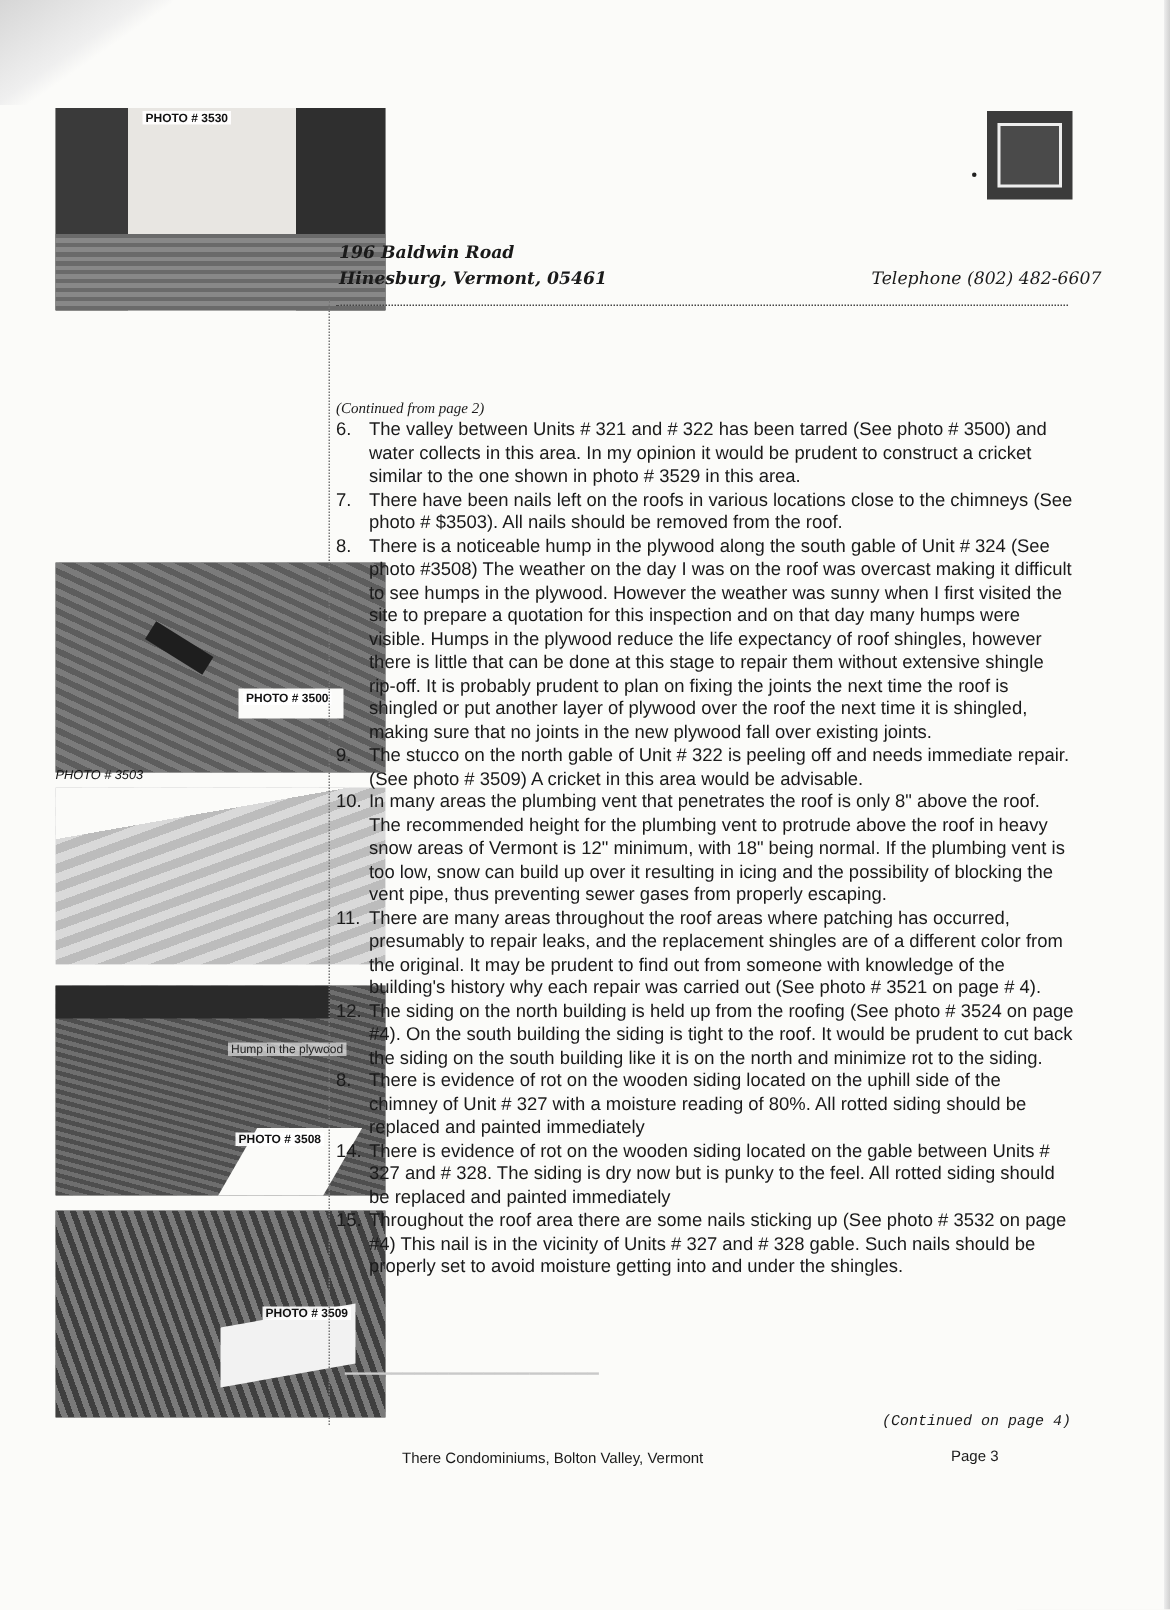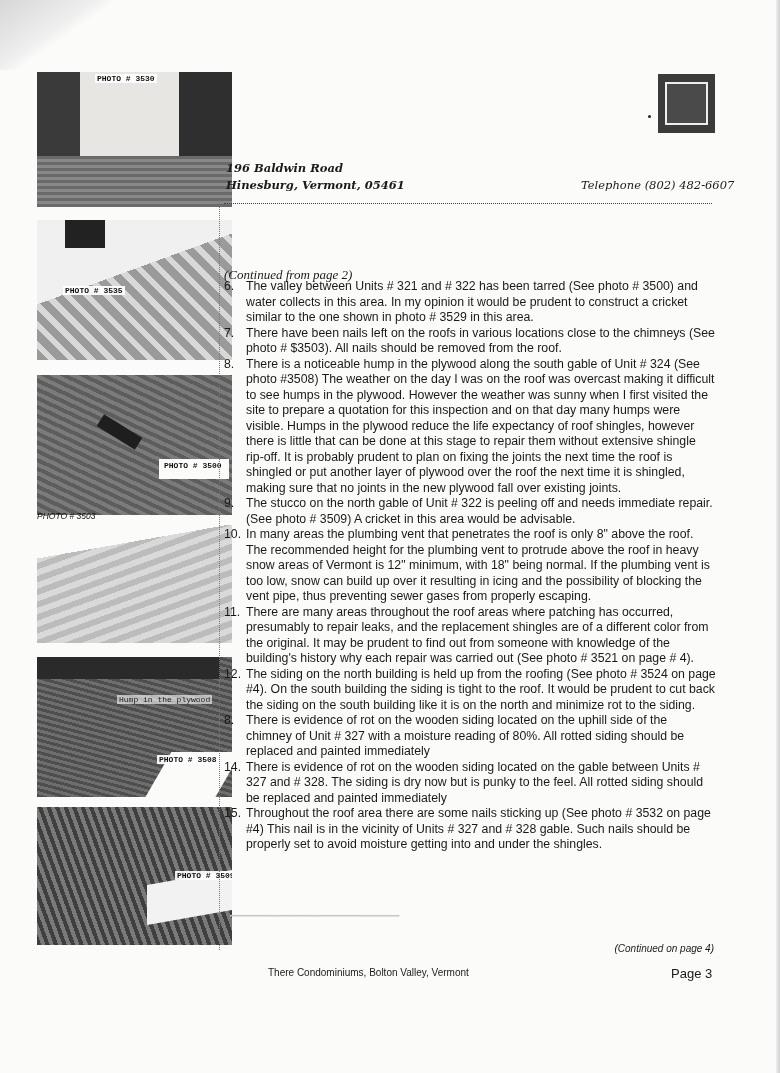--- a/index.html
+++ b/index.html
@@ -5,69 +5,63 @@
   * { box-sizing: border-box; margin: 0; padding: 0; }
   html, body { width: 780px; height: 1073px; overflow: hidden; background: #f7f7f5; }
   body { position: relative; font-family: "Liberation Sans", sans-serif; color: #1a1a1a; }
 
   .page { position: absolute; left: 0; top: 0; width: 780px; height: 1073px; background: #fbfbf9; }
   .page-curl { position: absolute; left: 0; top: 0; width: 115px; height: 70px;
     background: linear-gradient(145deg, #d6d6d6 0%, #efefef 45%, rgba(255,255,255,0) 55%); }
   .right-edge { position: absolute; right: 0; top: 0; width: 4px; height: 1073px; background: linear-gradient(90deg,#eee,#d0d0d0); }
 
   
-  .photo { position: absolute; left: 37px; width: 195px; overflow: hidden; background: #555; font-family: Liberation Mono, monospace; }
+  .photo { position: absolute; left: 37px; width: 220px; overflow: hidden; background: #555; }
   .photo .tex { position: absolute; inset: 0; }
   .photo-label { position: absolute; font-size: 8px; font-weight: bold; color: #111; background: rgba(255,255,255,0.92); padding: 0 2px; white-space: nowrap; }
   .photo-caption { position: absolute; left: 37px; font-size: 8.5px; color: #111; }
-  .photo-annotation { position: absolute; font-size: 8px; color: #222; background: rgba(255,255,255,0.6); padding: 0 2px; }
+  .photo-annotation { position: absolute; font-size: 8px; color: #222; background: rgba(255,255,255,0.6); padding: 0 2px; margin-left: 35px; }
   .dotted-rule { position: absolute; left: 219px; width: 0; border-left: 1px dotted #777; }
 
   
   .company-name { position: absolute; left: 226px; top: 137px; font-family: "DejaVu Serif", serif; font-style: italic; font-weight: bold; font-size: 17px; letter-spacing: -0.2px; }
   .addr { position: absolute; left: 226px; font-family: "DejaVu Serif", serif; font-style: italic; font-size: 11.5px; font-weight: bold; }
   .phone { position: absolute; left: 546px; top: 178px; font-family: "DejaVu Serif", serif; font-style: italic; font-size: 11.5px; margin-left: 35px; }
   .header-rule { position: absolute; left: 224px; top: 203px; width: 488px; border-top: 1.5px dotted #444; }
   .logo-box { position: absolute; left: 658px; top: 74px; width: 57px; height: 59px; background: #3b3b3b; }
   .logo-box .inner { position: absolute; left: 7px; top: 8px; width: 43px; height: 43px; border: 2px solid #eee; background: #4a4a4a; }
   .logo-dot { position: absolute; left: 648px; top: 115px; width: 3px; height: 3px; background: #222; border-radius: 50%; }
 
   
-  .continued-from { position: absolute; left: 224px; top: 267px; font-family: "Liberation Serif", serif; font-style: italic; font-size: 13px; }
+  .continued-from { position: absolute; left: 224px; top: 267px; font-family: "Liberation Serif", serif; font-style: italic; font-size: 10px; }
   .items { position: absolute; left: 224px; top: 279px; width: 492px; list-style: none; }
   .item { position: relative; padding-left: 22px; font-size: 12.3px; line-height: 15.5px; }
   .item .num { position: absolute; left: 0; top: 0; width: 20px; }
   .item .txt { display: block; }
 
-  .continued-on { position: absolute; right: 66px; top: 943px; font-family: Liberation Sans, sans-serif; font-style: italic; font-size: 10px; }
+  .continued-on { position: absolute; right: 66px; top: 943px; font-family: Liberation Mono, monospace; font-style: italic; font-size: 10px; }
   .footer-left { position: absolute; left: 268px; top: 967px; font-size: 10px; }
-  .footer-right { position: absolute; left: 671px; top: 966px; font-size: 13px; }
+  .footer-right { position: absolute; left: 634px; top: 966px; font-size: 10px; }
 
   
   .ghost { position: absolute; color: #c9c9c9; font-size: 10px; transform: scaleX(-1); white-space: nowrap; }
 </style>
 </head>
 <body>
 
 <div class="page">
   <div class="page-curl"></div>
   <div class="right-edge"></div>
 
   <div class="photo" style="top:72px;height:135px;">
     <div class="tex" style="background: linear-gradient(90deg,#3a3a3a 0 22%, #e8e6e2 22% 73%, #2f2f2f 73% 100%);"></div>
     <div class="tex" style="top:62%; background: repeating-linear-gradient(0deg,#6a6a6a 0 3px,#888 3px 6px);"></div>
     <span class="photo-label" style="left:58px;top:2px;">PHOTO # 3530</span>
   </div>
 
-  <div class="photo" style="top:220px;height:140px;background:#ddd;">
-    <div class="tex" style="background: repeating-linear-gradient(45deg,#9a9a9a 0 8px,#d8d8d8 8px 14px), repeating-linear-gradient(-45deg,#777 0 6px,transparent 6px 12px);"></div>
-    <div class="tex" style="background: linear-gradient(160deg,#f0f0f0 0 40%, transparent 40%);"></div>
-    <div class="tex" style="left:28px;top:0;width:40px;height:28px;background:#222;"></div>
-    <span class="photo-label" style="left:26px;top:66px;">PHOTO # 3535</span>
-  </div>
 
   <div class="photo" style="top:365px;height:140px;margin-top:10px;">
     <div class="tex" style="background: repeating-linear-gradient(25deg,#5d5d5d 0 4px,#7b7b7b 4px 8px);"></div>
     <div class="tex" style="left:60px;top:50px;width:45px;height:14px;background:#1e1e1e;transform:rotate(32deg);"></div>
     <div class="tex" style="left:122px;top:84px;width:70px;height:20px;background:#fbfbf9;"></div>
     <span class="photo-label" style="left:125px;top:86px;">PHOTO # 3500</span>
   </div>
   <span class="photo-caption" style="top:511px;font-style:italic;">PHOTO # 3503</span>
 
   <div class="photo" style="top:525px;height:118px;background:#e4e4e4;">

